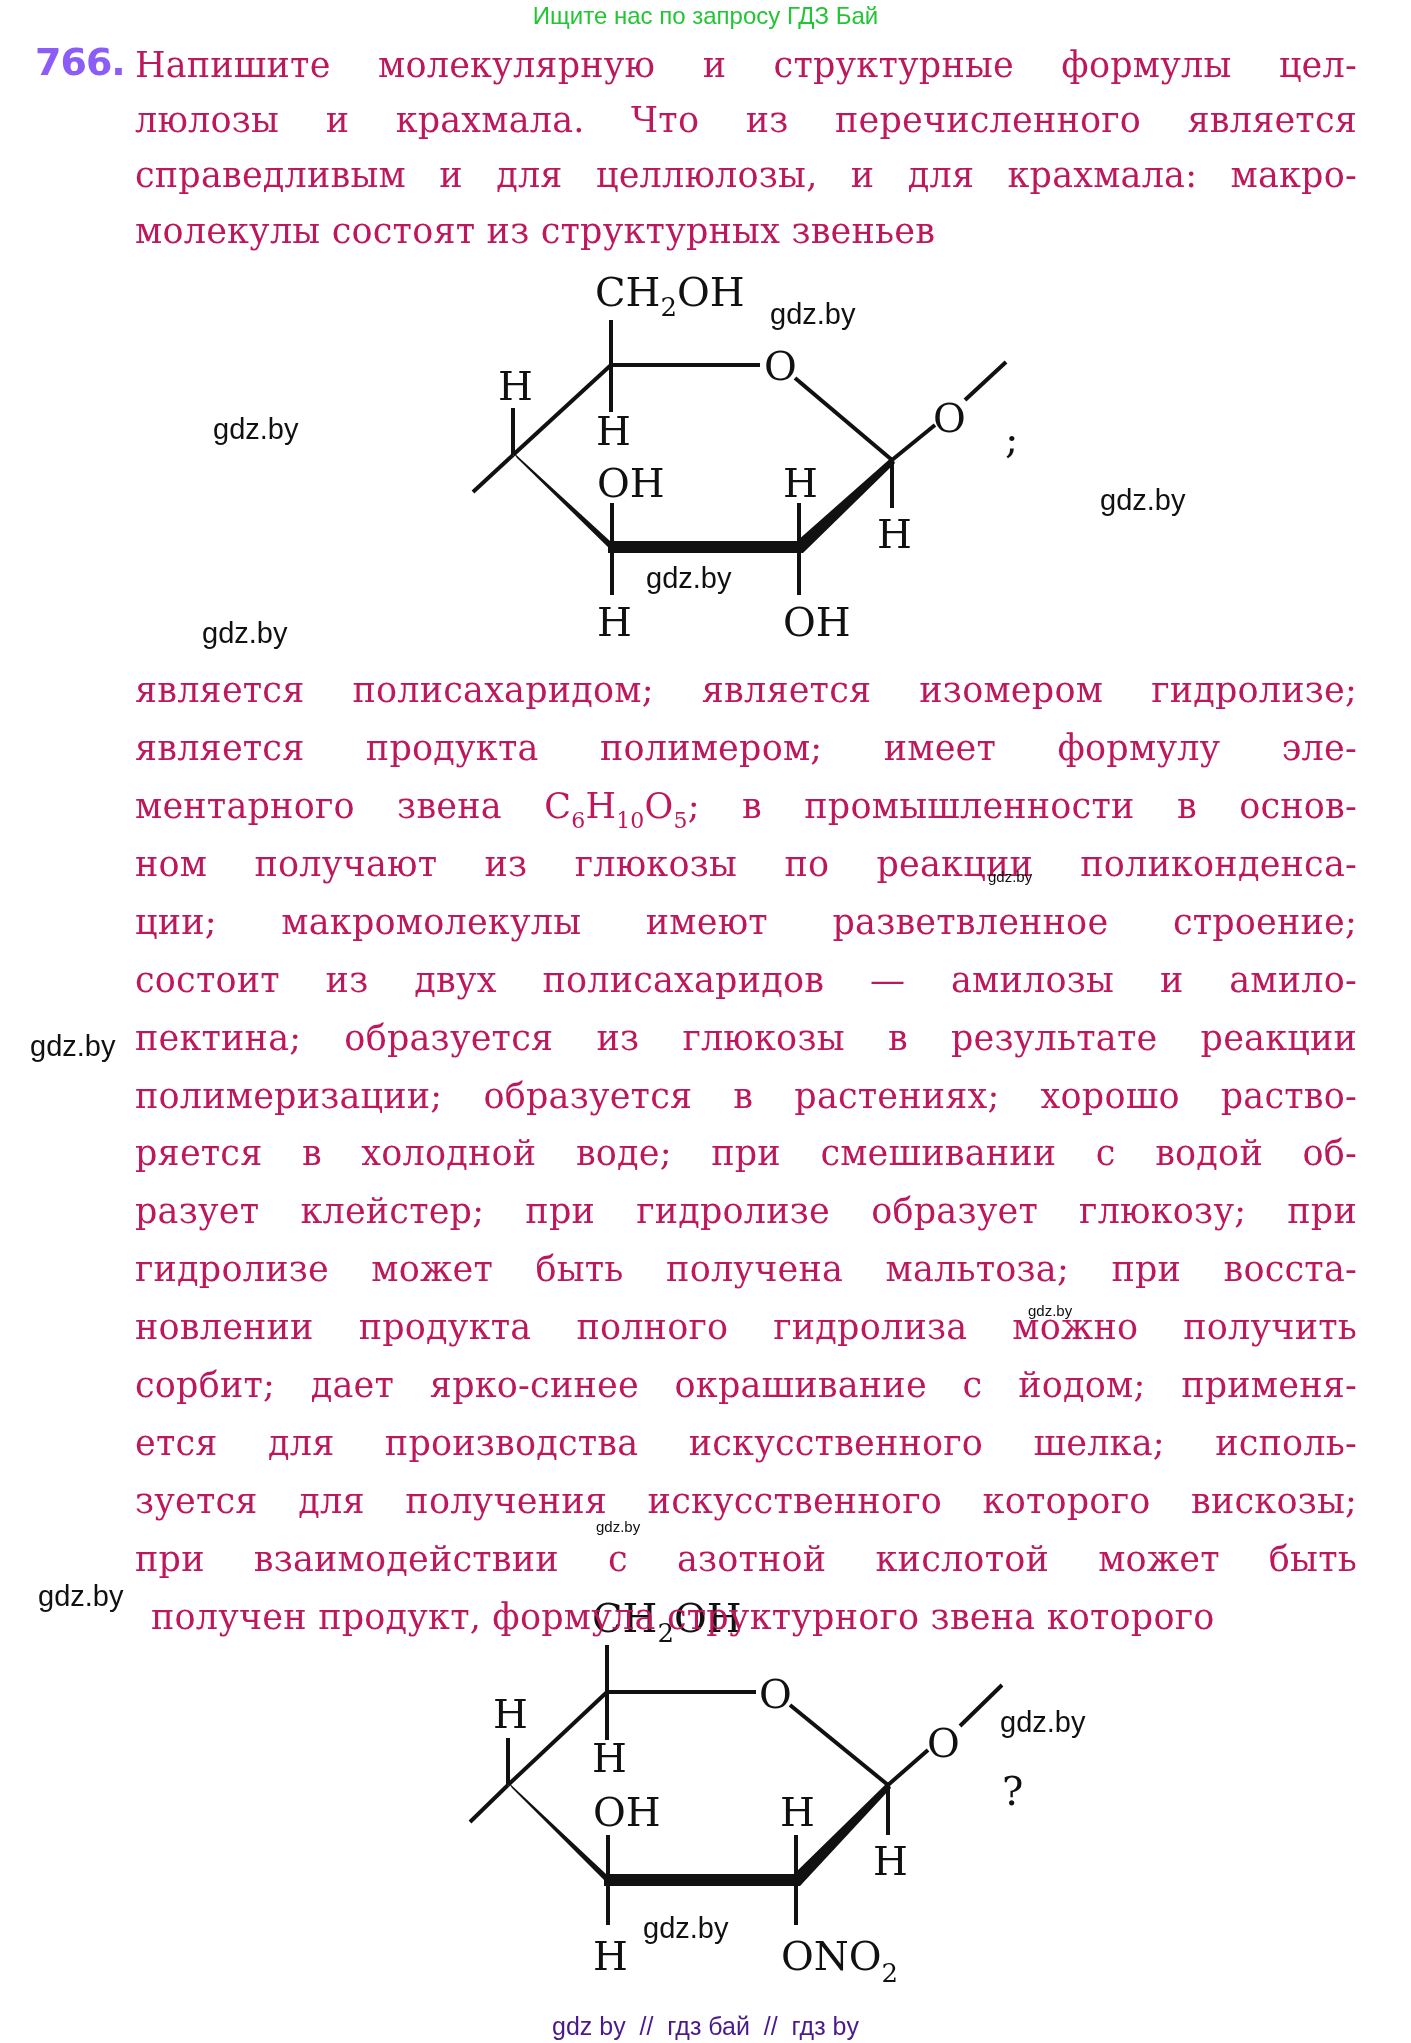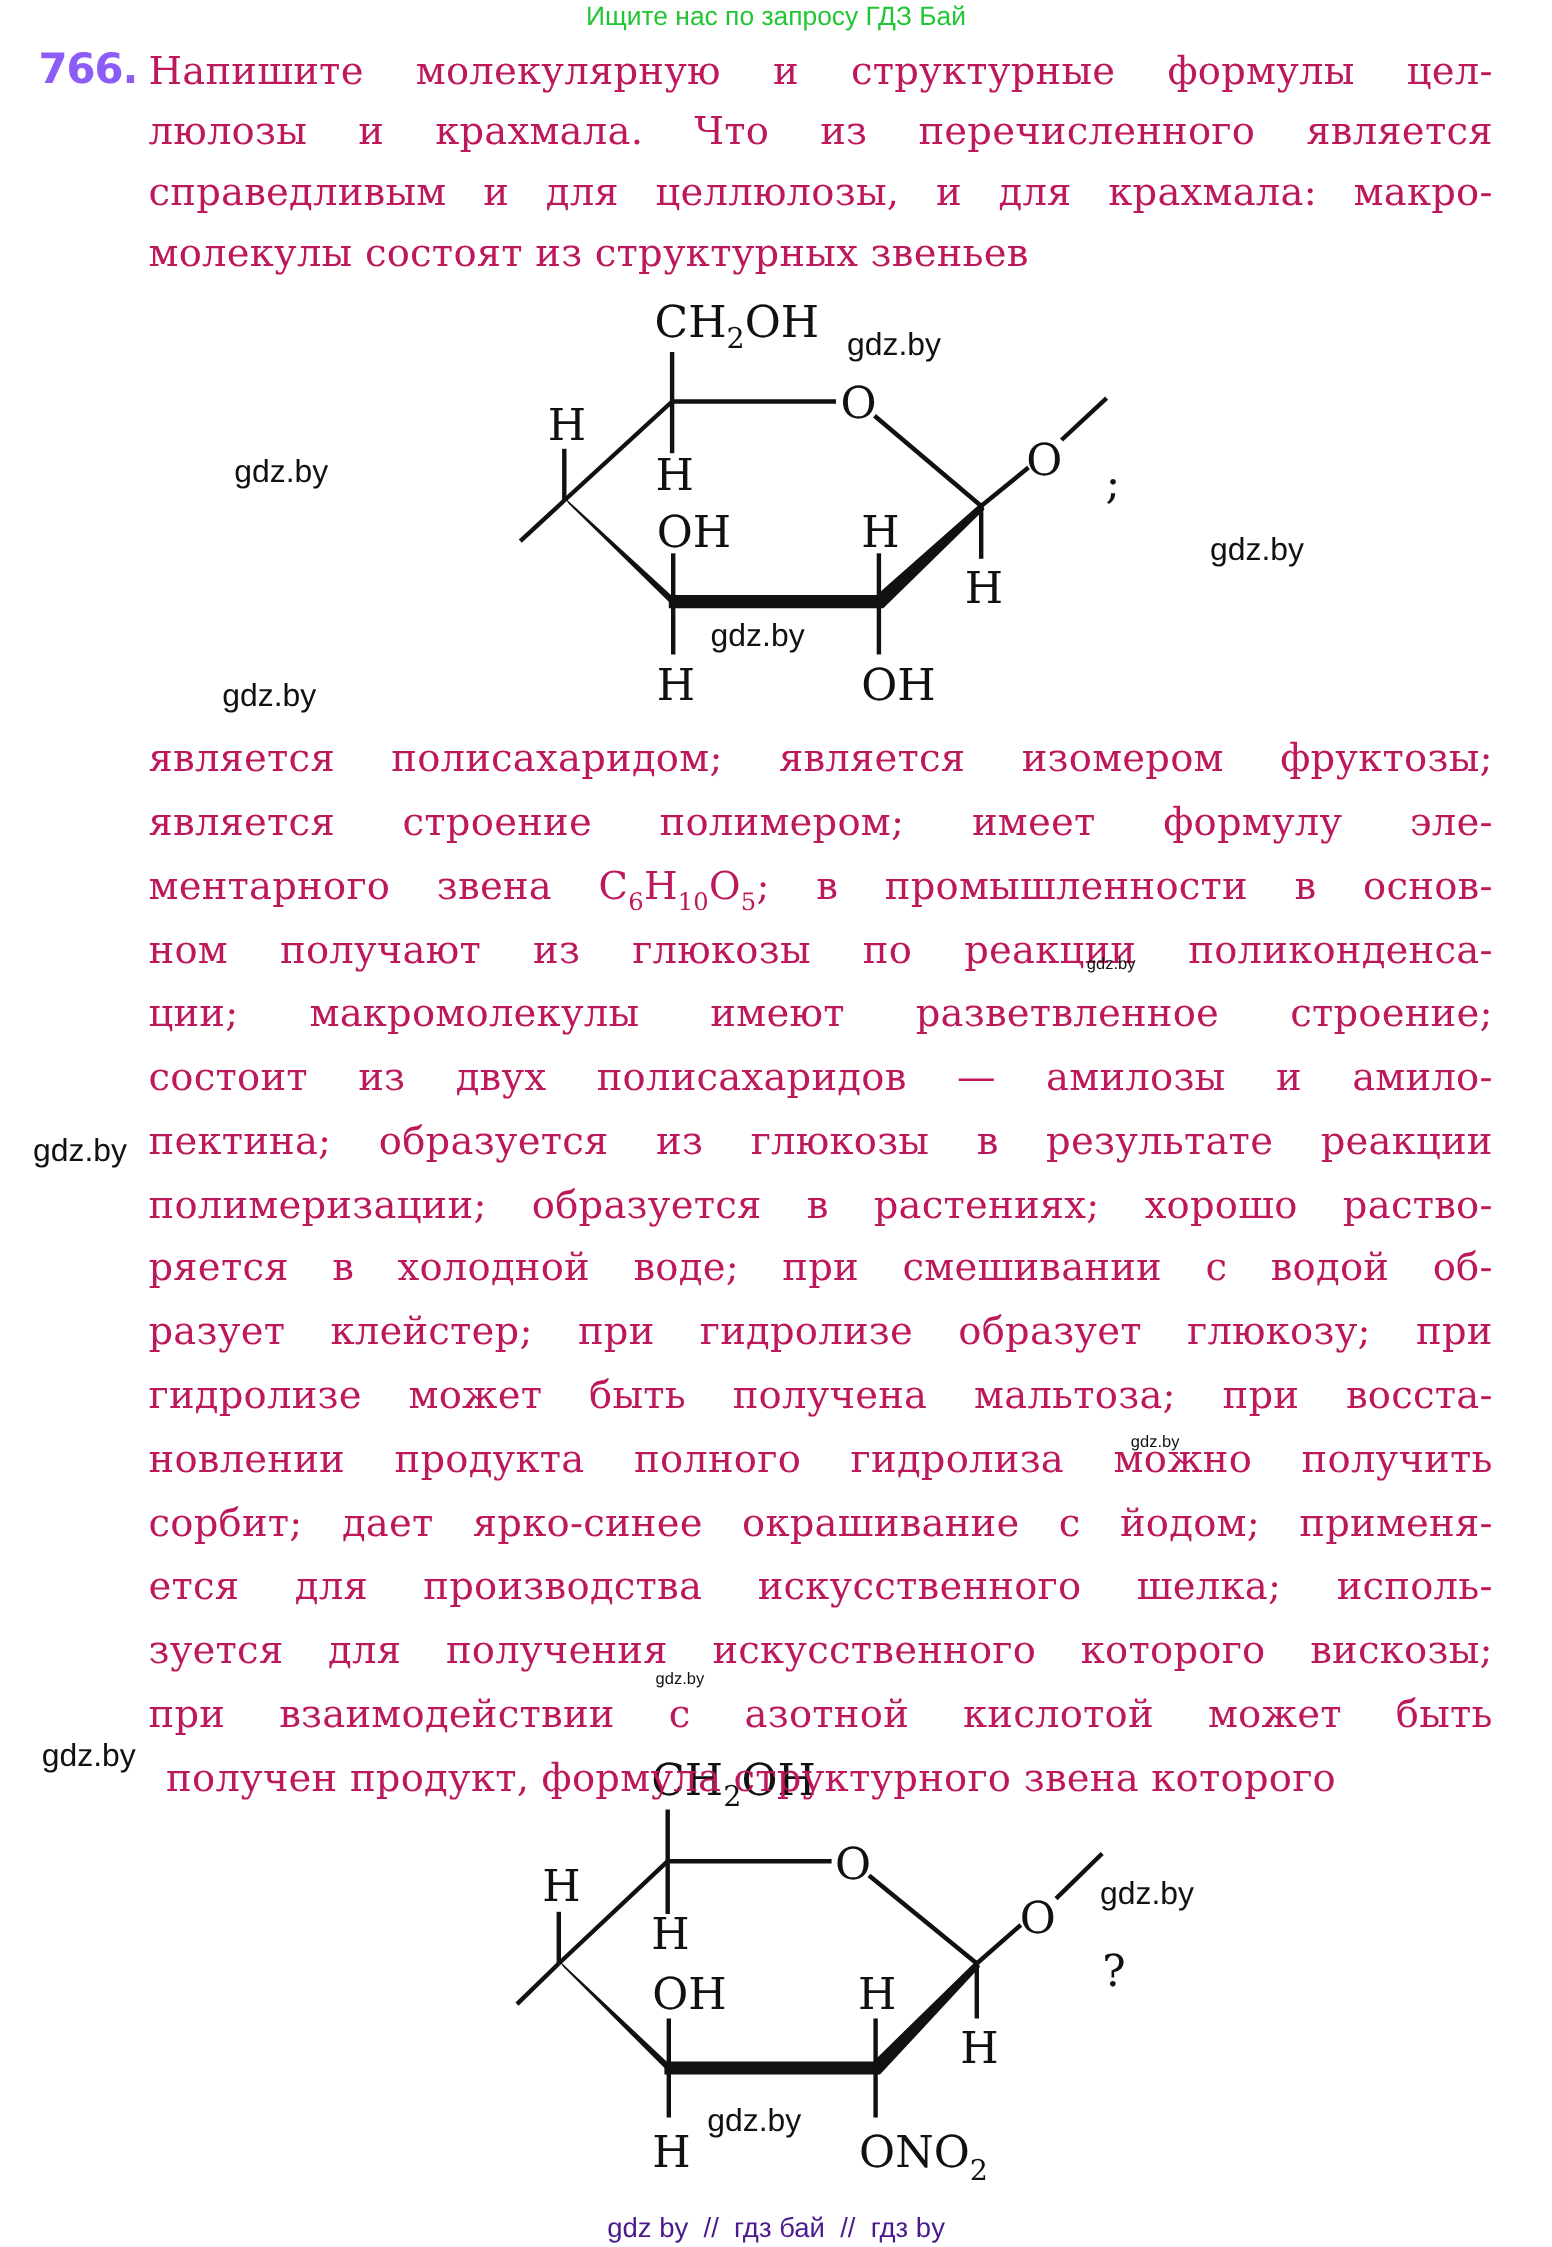--- a/index.html
+++ b/index.html
@@ -88,22 +88,22 @@
   <text class="chem" x="493" y="1728">H</text>
   <text class="chem" x="592" y="1772">H</text>
   <text class="chem" x="593" y="1826">OH</text>
   <text class="chem" x="780" y="1826">H</text>
   <text class="chem" x="873" y="1875">H</text>
   <text class="chem" x="593" y="1970">H</text>
   <text class="chem" x="781" y="1970"><tspan>ONO</tspan><tspan class="chem-sub" dy="12">2</tspan></text>
   <text class="chem" x="1002" y="1805">?</text>
 </svg>
 
-<div class="abs line" style="top:668px">является полисахаридом; является изомером фруктозы;</div>
-<div class="abs line" style="top:726px">является строение полимером; имеет формулу эле-</div>
+<div class="abs line" style="top:668px">является полисахаридом; является изомером гидролизе;</div>
+<div class="abs line" style="top:726px">является продукта полимером; имеет формулу эле-</div>
 <div class="abs line" style="top:784px"><span>ментарного звена </span><span>C</span><span class="sub">6</span><span>H</span><span class="sub">10</span><span>O</span><span class="sub">5</span><span>; в промышленности в основ-</span></div>
 <div class="abs line" style="top:842px">ном получают из глюкозы по реакции поликонденса-</div>
 <div class="abs line" style="top:900px">ции; макромолекулы имеют разветвленное строение;</div>
 <div class="abs line" style="top:958px">состоит из двух полисахаридов — амилозы и амило-</div>
 <div class="abs line" style="top:1016px">пектина; образуется из глюкозы в результате реакции</div>
 <div class="abs line" style="top:1074px">полимеризации; образуется в растениях; хорошо раство-</div>
 <div class="abs line" style="top:1131px">ряется в холодной воде; при смешивании с водой об-</div>
 <div class="abs line" style="top:1189px">разует клейстер; при гидролизе образует глюкозу; при</div>
 <div class="abs line" style="top:1247px">гидролизе может быть получена мальтоза; при восста-</div>
 <div class="abs line" style="top:1305px">новлении продукта полного гидролиза можно получить</div>

